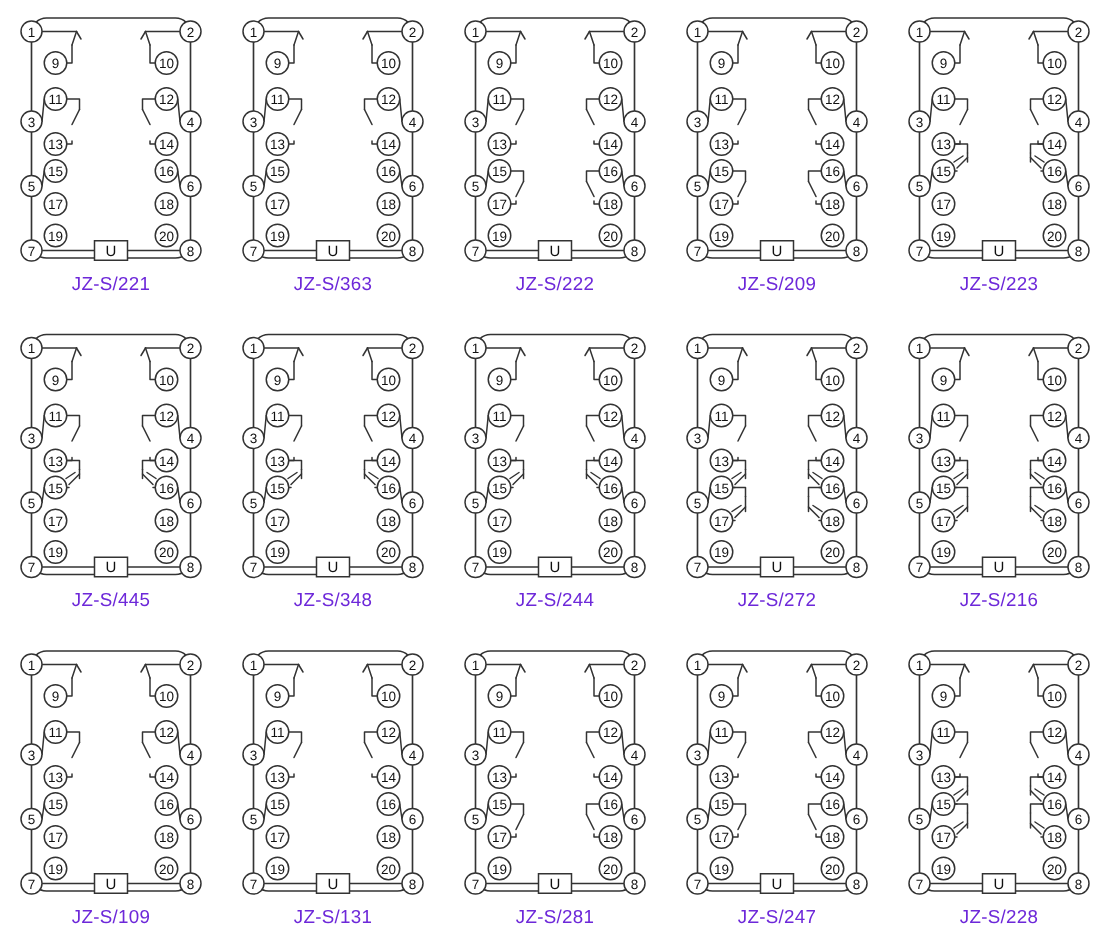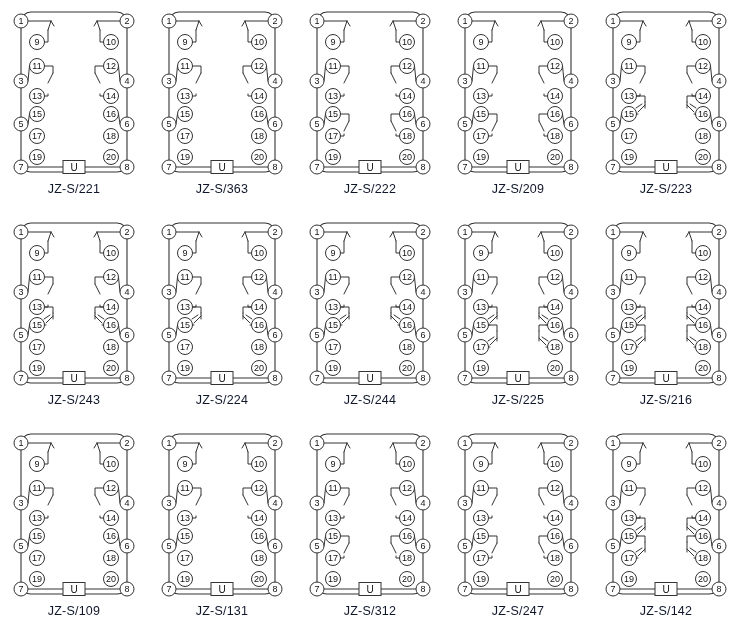--- a/index.html
+++ b/index.html
@@ -26,21 +26,21 @@
   }
   .diagram{
     position:relative;
     width:122px;height:168px;
   }
   .diagram svg{display:block;}
   .caption{
     margin-top:6px;
     font-size:12.5px;
     letter-spacing:0.2px;
-    color:#0f172a;
+    color:#6d28d9;
     white-space:nowrap;
   }
   text{font-family:"Liberation Sans", sans-serif;}
 </style>
 </head>
 <body>
 
 <div id="grid">
     <div class="cell">
       <div class="diagram">
@@ -801,21 +801,21 @@
           <g>
             <circle cx="98" cy="128" r="7.5" fill="#fff" stroke="#333333" stroke-width="1"></circle>
             <text x="98" y="131.4" font-size="9" text-anchor="middle" fill="#111111">18</text>
           </g>
           <g>
             <circle cx="98" cy="149" r="7.5" fill="#fff" stroke="#333333" stroke-width="1"></circle>
             <text x="98" y="152.4" font-size="9" text-anchor="middle" fill="#111111">20</text>
           </g>
         </svg>
       </div>
-      <div class="caption">JZ-S/243</div>
+      <div class="caption">JZ-S/445</div>
     </div>
     <div class="cell">
       <div class="diagram">
         <svg width="122" height="168" viewBox="0 0 122 168">
           <rect x="8" y="4" width="106" height="160" rx="10" ry="10" fill="#fff" stroke="#333333" stroke-width="1.1"></rect>
           <g>
             <line x1="15" y1="159" x2="50" y2="159" stroke="#333333" stroke-width="1" stroke-linecap="round"></line>
             <line x1="72" y1="159" x2="107" y2="159" stroke="#333333" stroke-width="1" stroke-linecap="round"></line>
             <rect x="50" y="152.5" width="22" height="13" fill="#fff" stroke="#333333" stroke-width="1"></rect>
             <text x="61" y="162.6" font-size="10" text-anchor="middle" fill="#111111">U</text>
@@ -935,21 +935,21 @@
           <g>
             <circle cx="98" cy="128" r="7.5" fill="#fff" stroke="#333333" stroke-width="1"></circle>
             <text x="98" y="131.4" font-size="9" text-anchor="middle" fill="#111111">18</text>
           </g>
           <g>
             <circle cx="98" cy="149" r="7.5" fill="#fff" stroke="#333333" stroke-width="1"></circle>
             <text x="98" y="152.4" font-size="9" text-anchor="middle" fill="#111111">20</text>
           </g>
         </svg>
       </div>
-      <div class="caption">JZ-S/224</div>
+      <div class="caption">JZ-S/348</div>
     </div>
     <div class="cell">
       <div class="diagram">
         <svg width="122" height="168" viewBox="0 0 122 168">
           <rect x="8" y="4" width="106" height="160" rx="10" ry="10" fill="#fff" stroke="#333333" stroke-width="1.1"></rect>
           <g>
             <line x1="15" y1="159" x2="50" y2="159" stroke="#333333" stroke-width="1" stroke-linecap="round"></line>
             <line x1="72" y1="159" x2="107" y2="159" stroke="#333333" stroke-width="1" stroke-linecap="round"></line>
             <rect x="50" y="152.5" width="22" height="13" fill="#fff" stroke="#333333" stroke-width="1"></rect>
             <text x="61" y="162.6" font-size="10" text-anchor="middle" fill="#111111">U</text>
@@ -1217,21 +1217,21 @@
           <g>
             <circle cx="98" cy="128" r="7.5" fill="#fff" stroke="#333333" stroke-width="1"></circle>
             <text x="98" y="131.4" font-size="9" text-anchor="middle" fill="#111111">18</text>
           </g>
           <g>
             <circle cx="98" cy="149" r="7.5" fill="#fff" stroke="#333333" stroke-width="1"></circle>
             <text x="98" y="152.4" font-size="9" text-anchor="middle" fill="#111111">20</text>
           </g>
         </svg>
       </div>
-      <div class="caption">JZ-S/225</div>
+      <div class="caption">JZ-S/272</div>
     </div>
     <div class="cell">
       <div class="diagram">
         <svg width="122" height="168" viewBox="0 0 122 168">
           <rect x="8" y="4" width="106" height="160" rx="10" ry="10" fill="#fff" stroke="#333333" stroke-width="1.1"></rect>
           <g>
             <line x1="15" y1="159" x2="50" y2="159" stroke="#333333" stroke-width="1" stroke-linecap="round"></line>
             <line x1="72" y1="159" x2="107" y2="159" stroke="#333333" stroke-width="1" stroke-linecap="round"></line>
             <rect x="50" y="152.5" width="22" height="13" fill="#fff" stroke="#333333" stroke-width="1"></rect>
             <text x="61" y="162.6" font-size="10" text-anchor="middle" fill="#111111">U</text>
@@ -1735,21 +1735,21 @@
           <g>
             <circle cx="98" cy="128" r="7.5" fill="#fff" stroke="#333333" stroke-width="1"></circle>
             <text x="98" y="131.4" font-size="9" text-anchor="middle" fill="#111111">18</text>
           </g>
           <g>
             <circle cx="98" cy="149" r="7.5" fill="#fff" stroke="#333333" stroke-width="1"></circle>
             <text x="98" y="152.4" font-size="9" text-anchor="middle" fill="#111111">20</text>
           </g>
         </svg>
       </div>
-      <div class="caption">JZ-S/312</div>
+      <div class="caption">JZ-S/281</div>
     </div>
     <div class="cell">
       <div class="diagram">
         <svg width="122" height="168" viewBox="0 0 122 168">
           <rect x="8" y="4" width="106" height="160" rx="10" ry="10" fill="#fff" stroke="#333333" stroke-width="1.1"></rect>
           <g>
             <line x1="15" y1="159" x2="50" y2="159" stroke="#333333" stroke-width="1" stroke-linecap="round"></line>
             <line x1="72" y1="159" x2="107" y2="159" stroke="#333333" stroke-width="1" stroke-linecap="round"></line>
             <rect x="50" y="152.5" width="22" height="13" fill="#fff" stroke="#333333" stroke-width="1"></rect>
             <text x="61" y="162.6" font-size="10" text-anchor="middle" fill="#111111">U</text>
@@ -2013,15 +2013,15 @@
           <g>
             <circle cx="98" cy="128" r="7.5" fill="#fff" stroke="#333333" stroke-width="1"></circle>
             <text x="98" y="131.4" font-size="9" text-anchor="middle" fill="#111111">18</text>
           </g>
           <g>
             <circle cx="98" cy="149" r="7.5" fill="#fff" stroke="#333333" stroke-width="1"></circle>
             <text x="98" y="152.4" font-size="9" text-anchor="middle" fill="#111111">20</text>
           </g>
         </svg>
       </div>
-      <div class="caption">JZ-S/142</div>
+      <div class="caption">JZ-S/228</div>
     </div>
   </div>
 
 </body></html>

